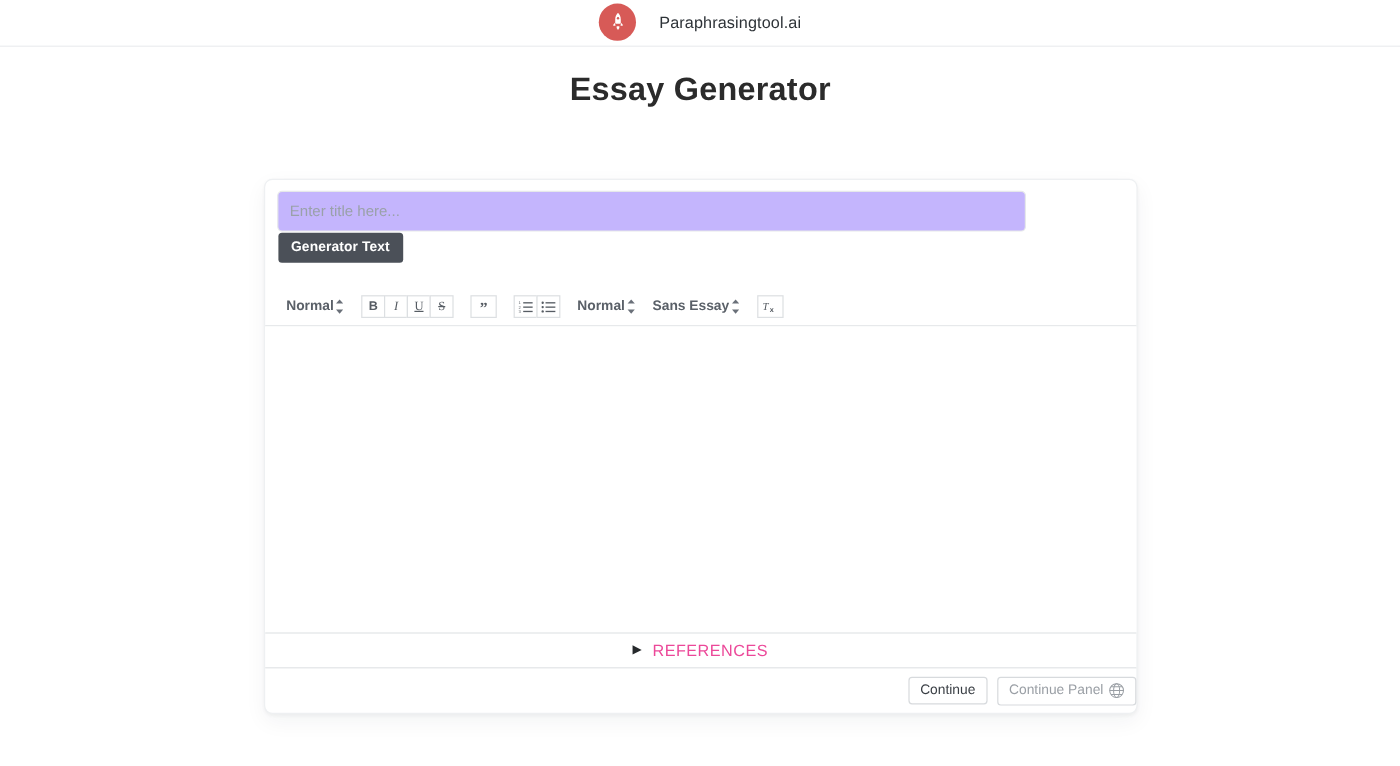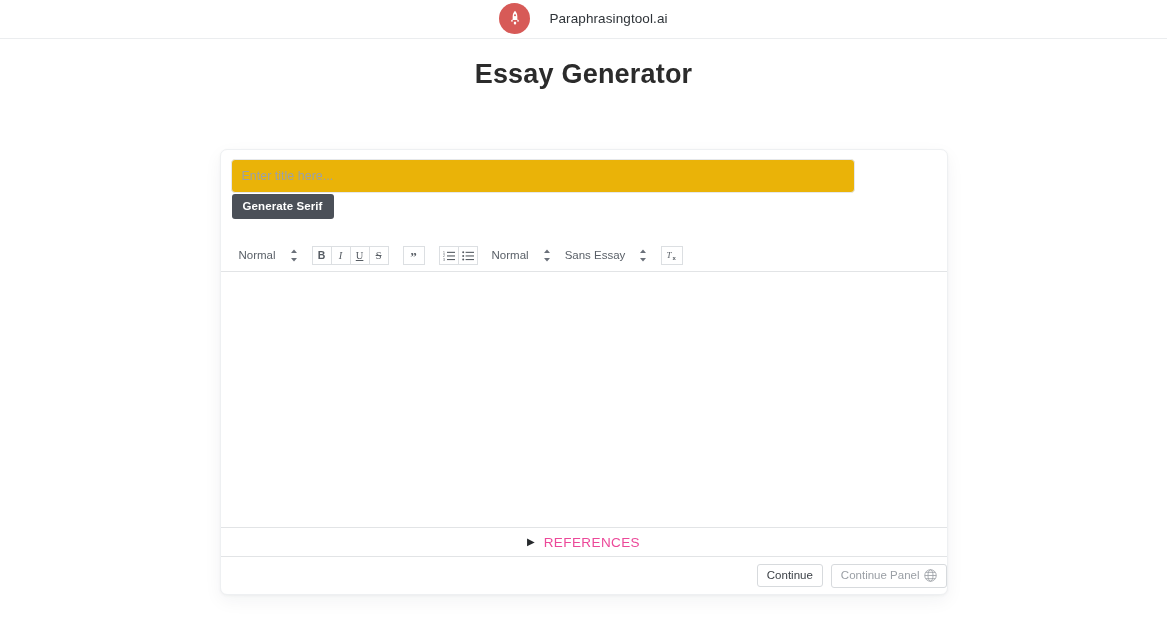--- a/index.html
+++ b/index.html
@@ -75,21 +75,21 @@
     position: relative;
     padding: 9px 10px 0 10px;
     height: 89px;
   }
   .title-input {
     display: block;
     width: 624px;
     height: 28px;
     border: 1px solid #e6e8ea;
     border-radius: 4px;
-    background: #eab308;
+    background: #c4b5fd;
     font-family: "Liberation Sans", sans-serif;
     font-size: 12.5px;
     color: #3d434a;
     padding: 16px 10px;
     outline: none;
   }
   .title-input::placeholder { color: #9aa1a9; }
 
   .generate-btn {
     position: absolute;
@@ -112,26 +112,27 @@
   .toolbar {
     display: flex;
     align-items: center;
     gap: 14px;
     padding: 4px 0 4px 18px;
     height: 33px;
     border-bottom: 1px solid #e2e4e6;
   }
   .tb-select {
     display: inline-flex;
-    gap: 14px;
+    gap: 1px;
     font-size: 11.5px;
     color: #5a6068;
     cursor: pointer;
     user-select: none;
     white-space: nowrap;
+    font-weight: bold;
   }
   .tb-select .caret {
     display: inline-flex;
     flex-direction: column;
     line-height: 0;
     color: #6a7079;
   }
   .tb-group {
     display: inline-flex;
   }
@@ -229,21 +230,21 @@
   </div>
 </div>
 
 <h1 class="page-title">Essay Generator</h1>
 
 <div class="card-wrap">
   <div class="editor-card">
 
     <div class="title-row">
       <input class="title-input" type="text" placeholder="Enter title here..." style="">
-      <button class="generate-btn">Generate Serif</button>
+      <button class="generate-btn">Generator Text</button>
     </div>
 
     <div class="toolbar">
 
       <span class="tb-select">
         <span>Normal</span>
         <span class="caret">
           <svg width="8" height="13" viewBox="0 0 8 13">
               <path d="M4 0.5L7 4H1z" fill="#6a7079"></path>
               <path d="M4 12.5L1 9h6z" fill="#6a7079"></path>

